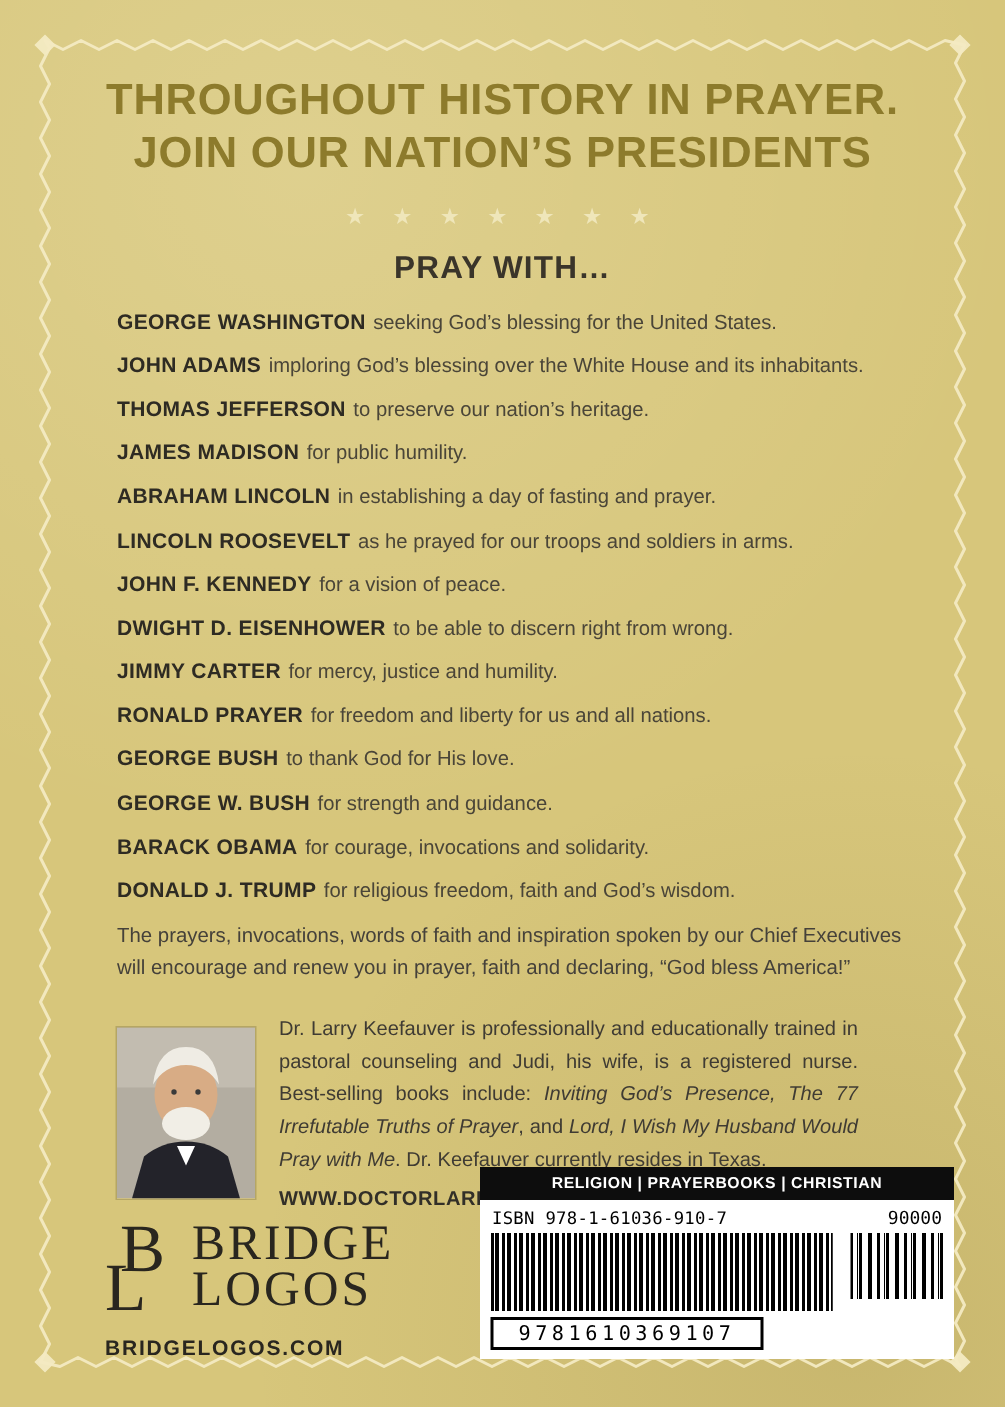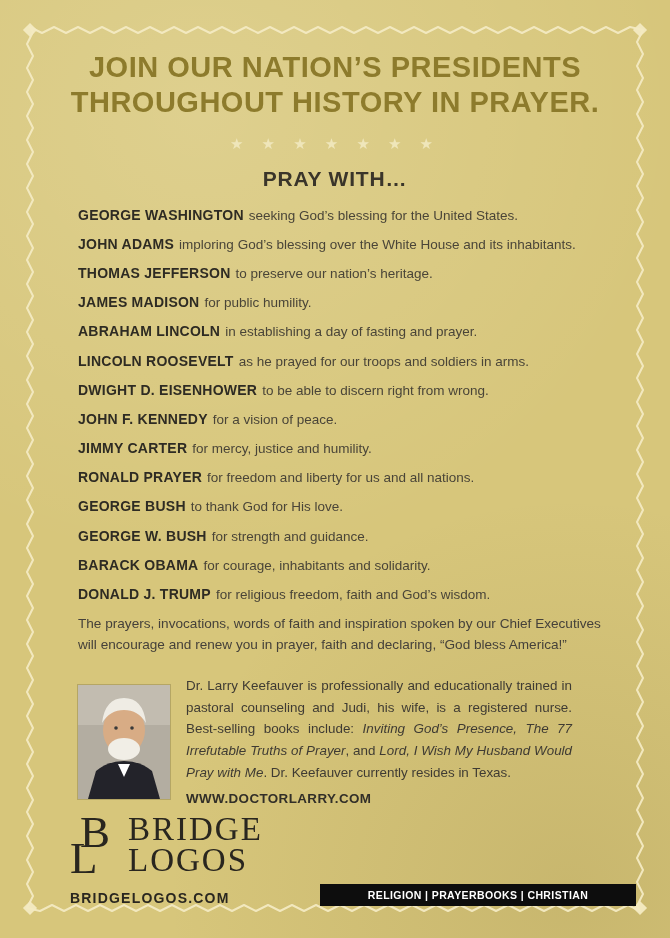--- a/index.html
+++ b/index.html
@@ -79,42 +79,42 @@
     <polygon id="frame-poly" points="30,27 42,33 54,27 66,33 78,27 90,33 102,27 114,33 126,27 138,33 150,27 162,33 174,27 186,33 198,27 210,33 222,27 234,33 246,27 258,33 270,27 282,33 294,27 306,33 318,27 330,33 342,27 354,33 366,27 378,33 390,27 402,33 414,27 426,33 438,27 450,33 462,27 474,33 486,27 498,33 510,27 522,33 534,27 546,33 558,27 570,33 582,27 594,33 606,27 618,33 630,27 643,30 637,42 643,54 637,66 643,78 637,90 643,102 637,114 643,126 637,138 643,150 637,162 643,174 637,186 643,198 637,210 643,222 637,234 643,246 637,258 643,270 637,282 643,294 637,306 643,318 637,330 643,342 637,354 643,366 637,378 643,390 637,402 643,414 637,426 643,438 637,450 643,462 637,474 643,486 637,498 643,510 637,522 643,534 637,546 643,558 637,570 643,582 637,594 643,606 637,618 643,630 637,642 643,654 637,666 643,678 637,690 643,702 637,714 643,726 637,738 643,750 637,762 643,774 637,786 643,798 637,810 643,822 637,834 643,846 637,858 643,870 637,882 643,894 637,906 640,911 628,905 616,911 604,905 592,911 580,905 568,911 556,905 544,911 532,905 520,911 508,905 496,911 484,905 472,911 460,905 448,911 436,905 424,911 412,905 400,911 388,905 376,911 364,905 352,911 340,905 328,911 316,905 304,911 292,905 280,911 268,905 256,911 244,905 232,911 220,905 208,911 196,905 184,911 172,905 160,911 148,905 136,911 124,905 112,911 100,905 88,911 76,905 64,911 52,905 40,911 27,908 33,896 27,884 33,872 27,860 33,848 27,836 33,824 27,812 33,800 27,788 33,776 27,764 33,752 27,740 33,728 27,716 33,704 27,692 33,680 27,668 33,656 27,644 33,632 27,620 33,608 27,596 33,584 27,572 33,560 27,548 33,536 27,524 33,512 27,500 33,488 27,476 33,464 27,452 33,440 27,428 33,416 27,404 33,392 27,380 33,368 27,356 33,344 27,332 33,320 27,308 33,296 27,284 33,272 27,260 33,248 27,236 33,224 27,212 33,200 27,188 33,176 27,164 33,152 27,140 33,128 27,116 33,104 27,92 33,80 27,68 33,56 27,44 33,32"></polygon>
     <rect x="25" y="25" width="10" height="10" transform="rotate(45 30 30)"></rect>
     <rect x="635" y="25" width="10" height="10" transform="rotate(45 640 30)"></rect>
     <rect x="25" y="903" width="10" height="10" transform="rotate(45 30 908)"></rect>
     <rect x="635" y="903" width="10" height="10" transform="rotate(45 640 908)"></rect>
   </svg>
 
   <div class="content">
 
     <h1>
+      <span class="hl">THROUGHOUT HISTORY IN PRAYER.</span>
       <span class="hl">JOIN OUR NATION’S PRESIDENTS</span>
-      <span class="hl">THROUGHOUT HISTORY IN PRAYER.</span>
     </h1>
 
     <div class="stars">★ ★ ★ ★ ★ ★ ★</div>
 
     <h2 class="pray">PRAY WITH…</h2>
 
     <div class="pres-list">
       <div class="pres-row"><span class="pname">GEORGE WASHINGTON</span><span class="ptext">seeking God’s blessing for the United States.</span></div>
       <div class="pres-row"><span class="pname">JOHN ADAMS</span><span class="ptext">imploring God’s blessing over the White House and its inhabitants.</span></div>
       <div class="pres-row"><span class="pname">THOMAS JEFFERSON</span><span class="ptext">to preserve our nation’s heritage.</span></div>
       <div class="pres-row"><span class="pname">JAMES MADISON</span><span class="ptext">for public humility.</span></div>
       <div class="pres-row"><span class="pname">ABRAHAM LINCOLN</span><span class="ptext">in establishing a day of fasting and prayer.</span></div>
       <div class="pres-row"><span class="pname">LINCOLN ROOSEVELT</span><span class="ptext">as he prayed for our troops and soldiers in arms.</span></div>
+      <div class="pres-row"><span class="pname">JOHN F. KENNEDY</span><span class="ptext">for a vision of peace.</span></div>
       <div class="pres-row"><span class="pname">DWIGHT D. EISENHOWER</span><span class="ptext">to be able to discern right from wrong.</span></div>
-      <div class="pres-row"><span class="pname">JOHN F. KENNEDY</span><span class="ptext">for a vision of peace.</span></div>
       <div class="pres-row"><span class="pname">JIMMY CARTER</span><span class="ptext">for mercy, justice and humility.</span></div>
       <div class="pres-row"><span class="pname">RONALD PRAYER</span><span class="ptext">for freedom and liberty for us and all nations.</span></div>
       <div class="pres-row"><span class="pname">GEORGE BUSH</span><span class="ptext">to thank God for His love.</span></div>
       <div class="pres-row"><span class="pname">GEORGE W. BUSH</span><span class="ptext">for strength and guidance.</span></div>
-      <div class="pres-row"><span class="pname">BARACK OBAMA</span><span class="ptext">for courage, inhabitants and solidarity.</span></div>
+      <div class="pres-row"><span class="pname">BARACK OBAMA</span><span class="ptext">for courage, invocations and solidarity.</span></div>
       <div class="pres-row"><span class="pname">DONALD J. TRUMP</span><span class="ptext">for religious freedom, faith and God’s wisdom.</span></div>
     </div>
 
     <p class="closing">The prayers, invocations, words of faith and inspiration spoken by our Chief Executives will encourage and renew you in prayer, faith and declaring, “God bless America!”</p>
 
     <div class="author">
       <div class="photo">
         <svg width="92" height="114" viewBox="0 0 92 114" aria-hidden="true">
           <rect width="92" height="114" fill="#b3ada1"></rect>
           <rect width="92" height="40" fill="#c2bcb0"></rect>
@@ -144,17 +144,28 @@
           <div class="wordmark">
             <div>BRIDGE</div>
             <div>LOGOS</div>
           </div>
         </div>
         <div class="pub-site">BRIDGELOGOS.COM</div>
       </div>
 
       <div class="barcode">
         <div class="cats">RELIGION | PRAYERBOOKS | CHRISTIAN</div>
+        <div class="bc-white">
+          <div class="bc-top">
+            <span class="isbn">ISBN 978-1-61036-910-7</span>
+            <span class="price">90000</span>
+          </div>
+          <div class="bars-row">
+            <div class="bars-main"></div>
+            <div class="bars-addon"></div>
+          </div>
+          <div class="digits">9781610369107</div>
+        </div>
       </div>
 
     </div>
   </div>
 </div>
 
 </body></html>

